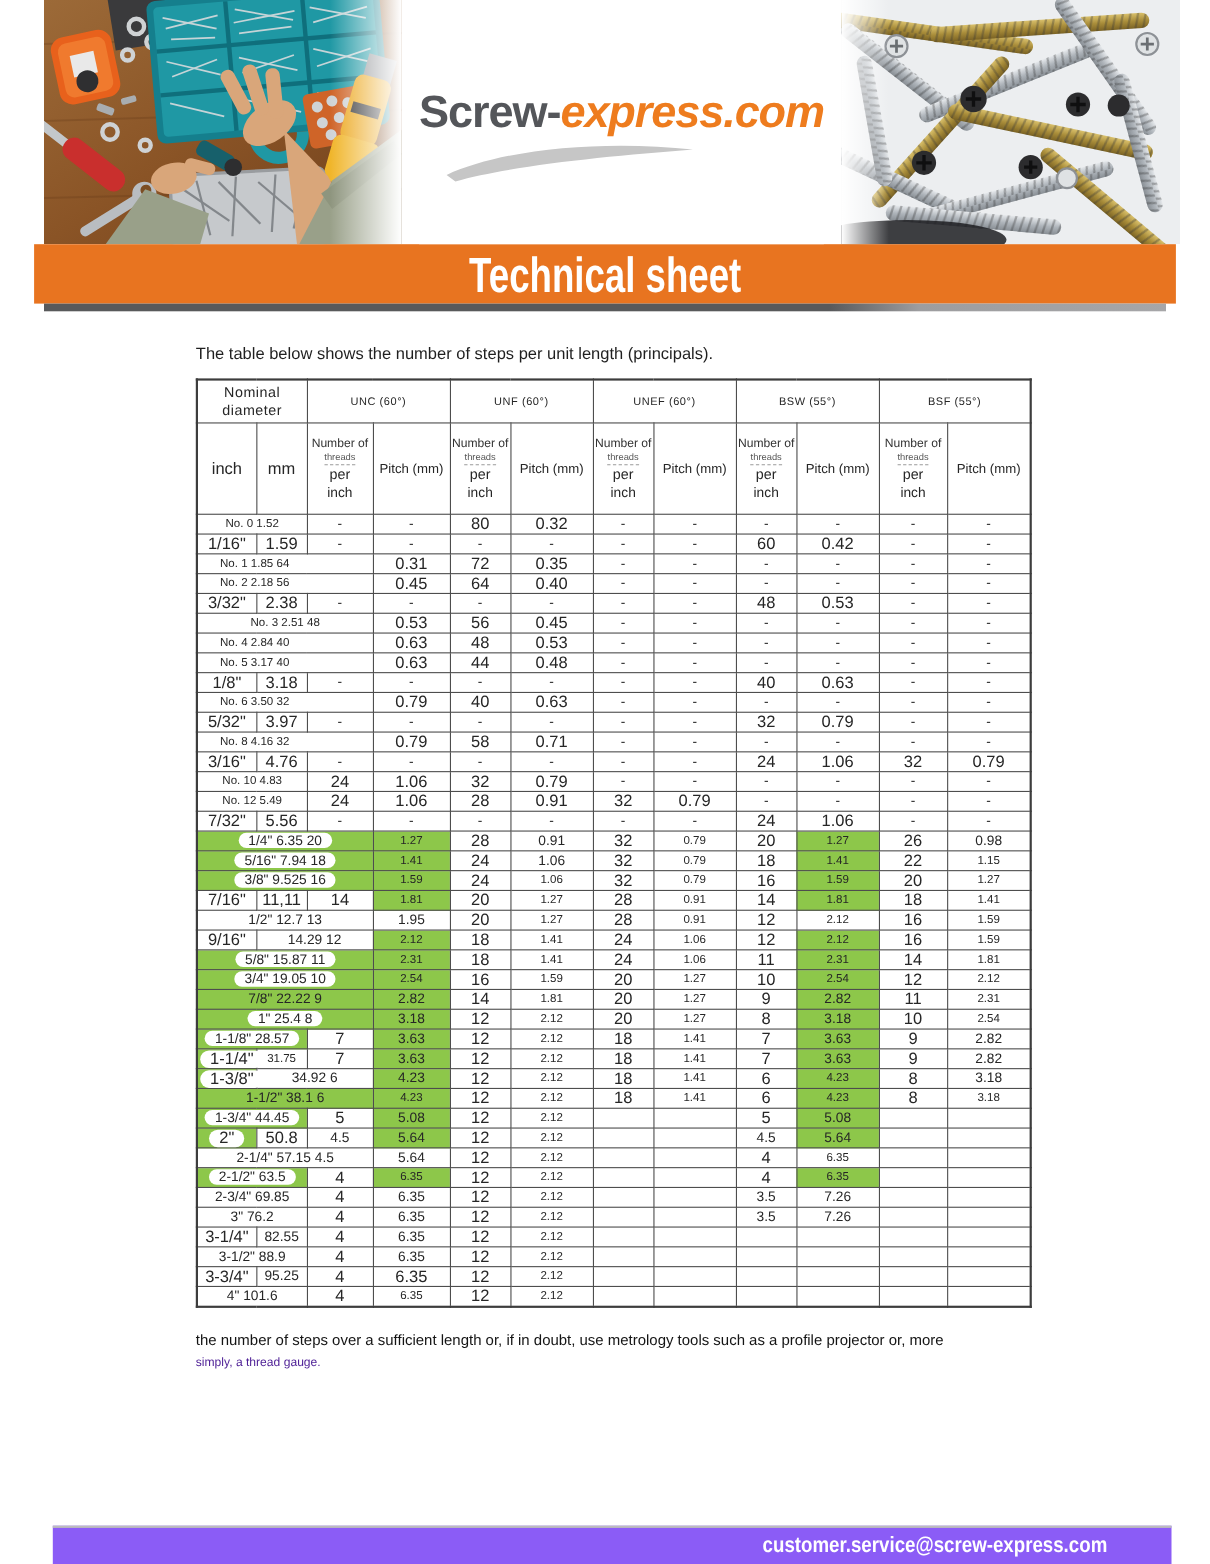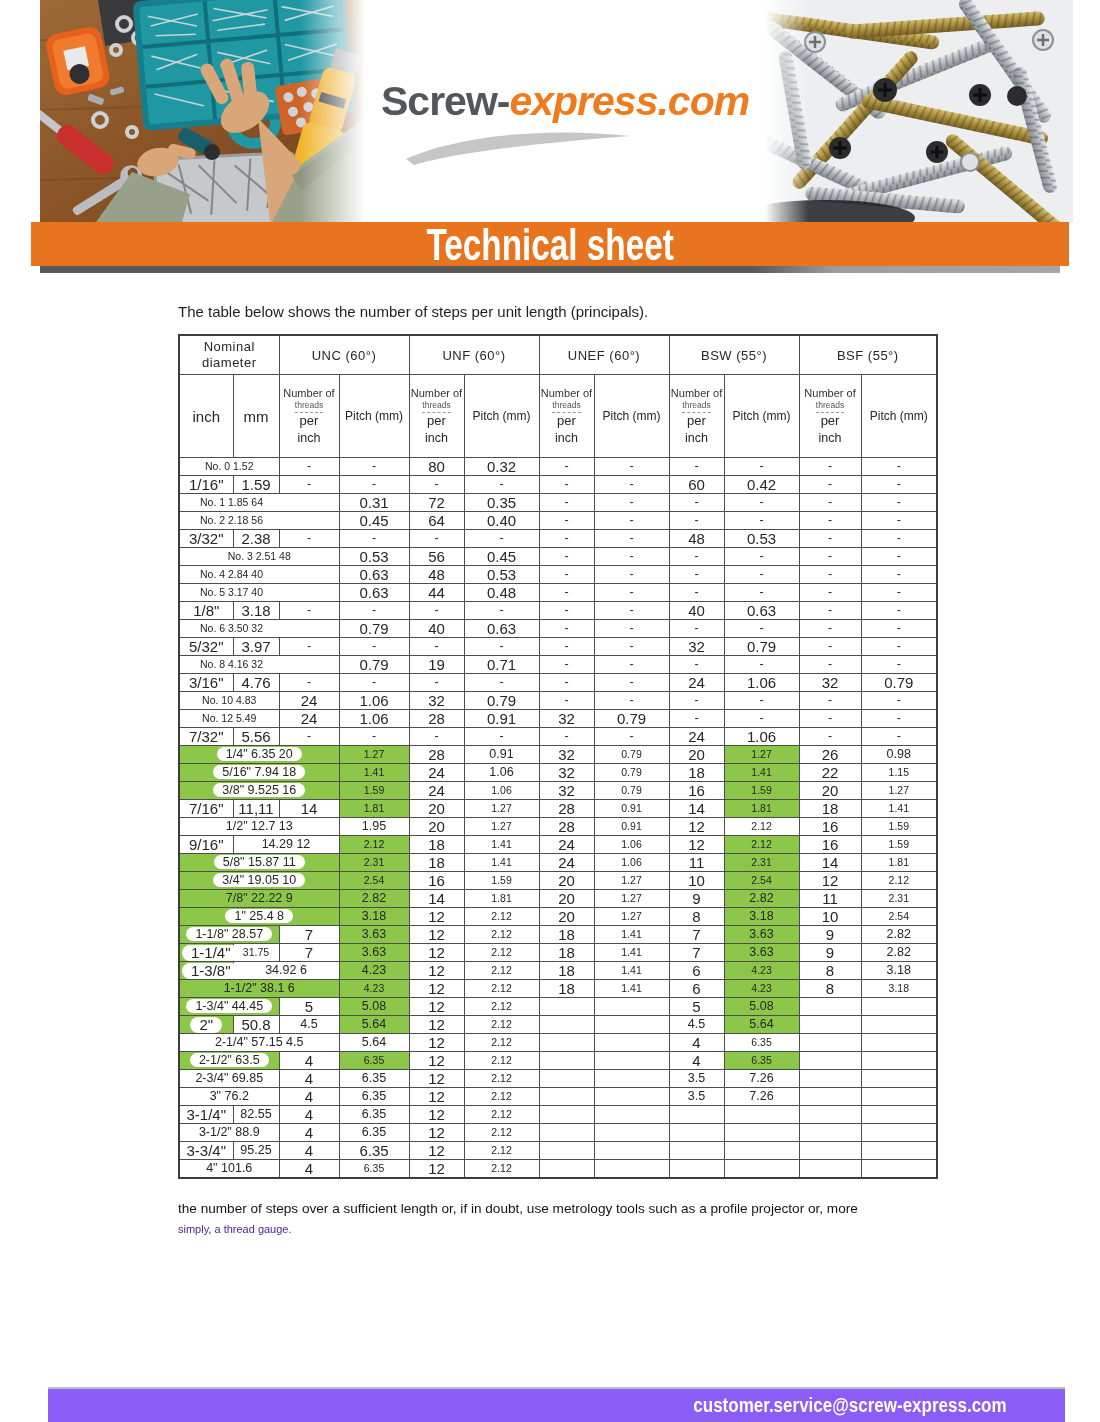--- a/index.html
+++ b/index.html
@@ -9,33 +9,33 @@
   .header{display:flex;margin:0 40px;height:222px;gap:16px;}
   .photo{flex:none;overflow:hidden;}
   .photo svg{display:block;}
   .logo-area{flex:1;display:flex;flex-direction:column;align-items:center;justify-content:flex-start;
              padding-top:78px;background:#fff;}
   .logo-line{white-space:nowrap;font-size:41px;font-weight:700;letter-spacing:-1px;}
   .logo-gray{color:#54565a;}
   .logo-orange{color:#ee7c1e;font-style:italic;}
   .swoosh{margin-top:2px;margin-right:90px;}
   
-  .banner{margin:0 31px;height:44px;background:#e87420;display:flex;align-items:center;justify-content:center;}
+  .banner{margin:0 31px;height:54px;background:#e87420;display:flex;align-items:center;justify-content:center;}
   .banner-text{color:#fff;font-weight:700;font-size:45px;letter-spacing:0;transform:scaleX(.74);
                transform-origin:center;line-height:1;}
   .banner-shadow{margin:0 40px;height:7px;
      background:linear-gradient(to right,#58595b 0%,#58595b 70%,#9d9d9f 78%,#a6a6a8 100%);}
   
   .content{margin:0 40px;}
   .intro{margin:30px 0 14px 138px;font-size:15px;color:#1f1f1f;}
   table{border-collapse:collapse;table-layout:fixed;width:758px;margin-left:138px;
         border:2px solid #3d3d3d;color:#262626;}
   th,td{border:1px solid #4d4d4d;}
   th{font-weight:400;}
-  .gh{height:36px;font-size:13px;letter-spacing:.5px;}
+  .gh{height:36px;font-size:10px;letter-spacing:.5px;}
   .gh:first-child{font-size:13px;line-height:1.25;width:100px;}
   .sub{font-size:15px;}
   .nth{height:78px;font-size:11px;padding:2px 0;vertical-align:middle;}
   .tl{text-align:center;line-height:1.3;}
   .tl0{font-size:11px;color:#333;}
   .tl1{font-size:8.5px;color:#555;width:max-content;margin:0 auto;border-bottom:1px dashed #9a9a9a;padding-bottom:1px;}
   .tl2{font-size:13px;}
   .tl3{font-size:12.5px;}
   .pitchh{font-size:12px;}
   td{height:17px;text-align:center;font-size:12.5px;padding:0 2px;line-height:1.05;white-space:nowrap;}
@@ -515,21 +515,21 @@
             <td class="">-</td>
             <td class="">-</td>
             <td class="big">32</td>
             <td class="big">0.79</td>
             <td class="">-</td>
             <td class="">-</td>
           </tr>
           <tr>
             <td colspan="3" class="small left">No. 8 4.16 32</td>
             <td class="big">0.79</td>
-            <td class="big">19</td>
+            <td class="big">58</td>
             <td class="big">0.71</td>
             <td class="">-</td>
             <td class="">-</td>
             <td class="">-</td>
             <td class="">-</td>
             <td class="">-</td>
             <td class="">-</td>
           </tr>
           <tr>
             <td class="big">3/16"</td>

